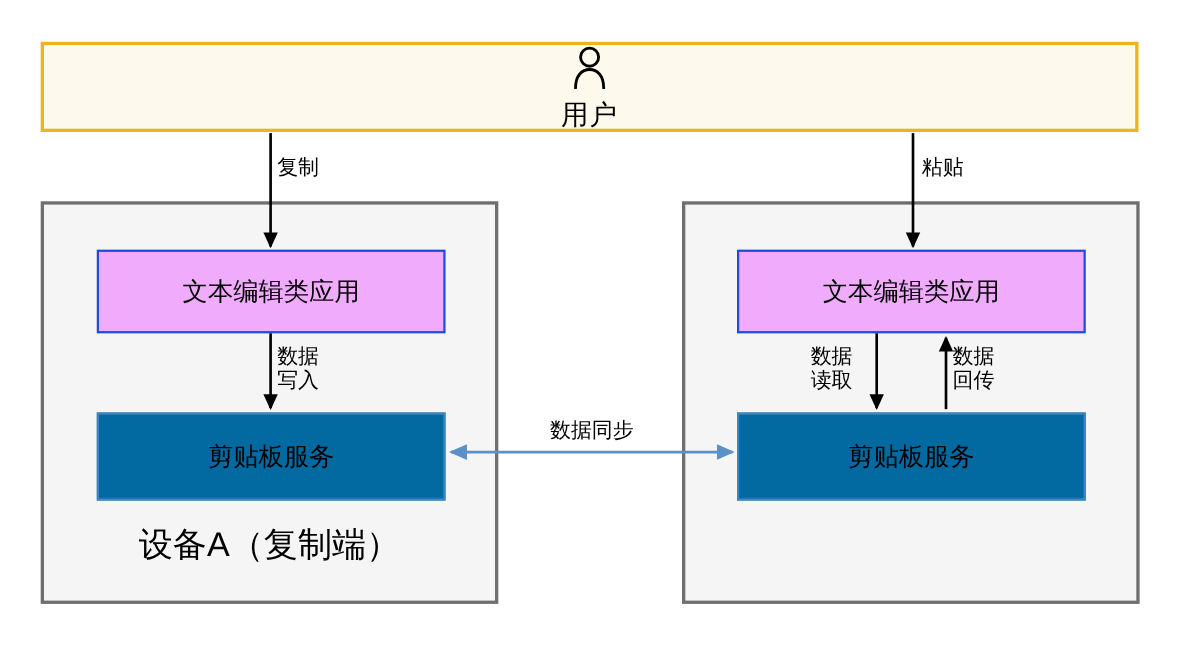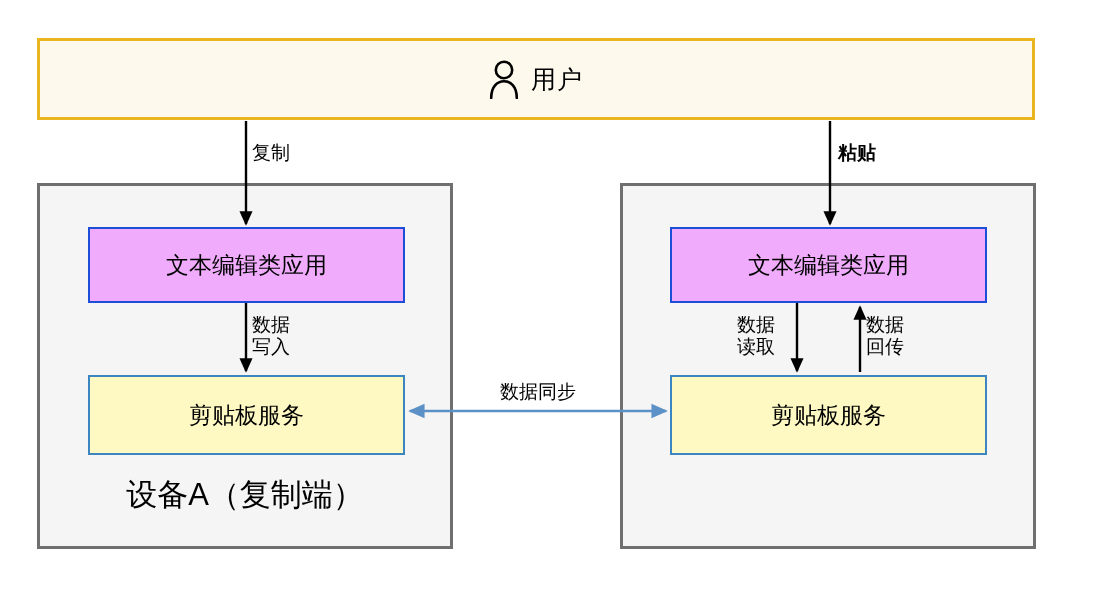--- a/index.html
+++ b/index.html
@@ -38,20 +38,21 @@
     top: 38px;
     width: 998px;
     height: 82px;
     box-sizing: border-box;
     background: #fdfaed;
     border: 3px solid #eab620;
     display: flex;
     align-items: center;
     justify-content: center;
     gap: 12px;
+    flex-direction: column;
   }
   .actor-icon {
     width: 30px;
     height: 40px;
     flex: none;
     display: block;
   }
   .actor-label {
     font-size: 25px;
     line-height: 1;
@@ -90,21 +91,21 @@
     font-size: 23px;
     line-height: 1;
     color: #000000;
   }
   .node.app {
     background: #f0abfc;
     border: 2px solid #1d4ed8;
     text-align: center;
   }
   .node.clipboard {
-    background: #fef9c3;
+    background: #0369a1;
     border: 2px solid #3b85c0;
   }
 
   
   #app-a       { left: 48px;  top: 41px;  width: 317px; height: 76px; }
   #clipboard-a { left: 48px;  top: 189px; width: 317px; height: 80px; }
   #app-b       { left: 47px;  top: 41px;  width: 317px; height: 76px; }
   #clipboard-b { left: 47px;  top: 189px; width: 317px; height: 80px; }
 
   
@@ -114,21 +115,21 @@
     line-height: 22px;
     color: #000000;
     white-space: pre-line;
     text-align: left;
   }
   .edge-label.center {
     text-align: center;
   }
 
   #label-copy     { left: 252px; top: 142px; }
-  #label-paste    { left: 838px; top: 142px; font-weight: bold; }
+  #label-paste    { left: 838px; top: 142px; }
   #label-write    { left: 252px; top: 314px; }
   #label-read     { left: 737px; top: 314px; width: 48px; text-align: left; }
   #label-return   { left: 866px; top: 314px; width: 48px; text-align: left; }
   #label-sync     { left: 440px; top: 381px; width: 196px; }
 </style>
 </head>
 <body>
 
 <div id="diagram-root">
 

